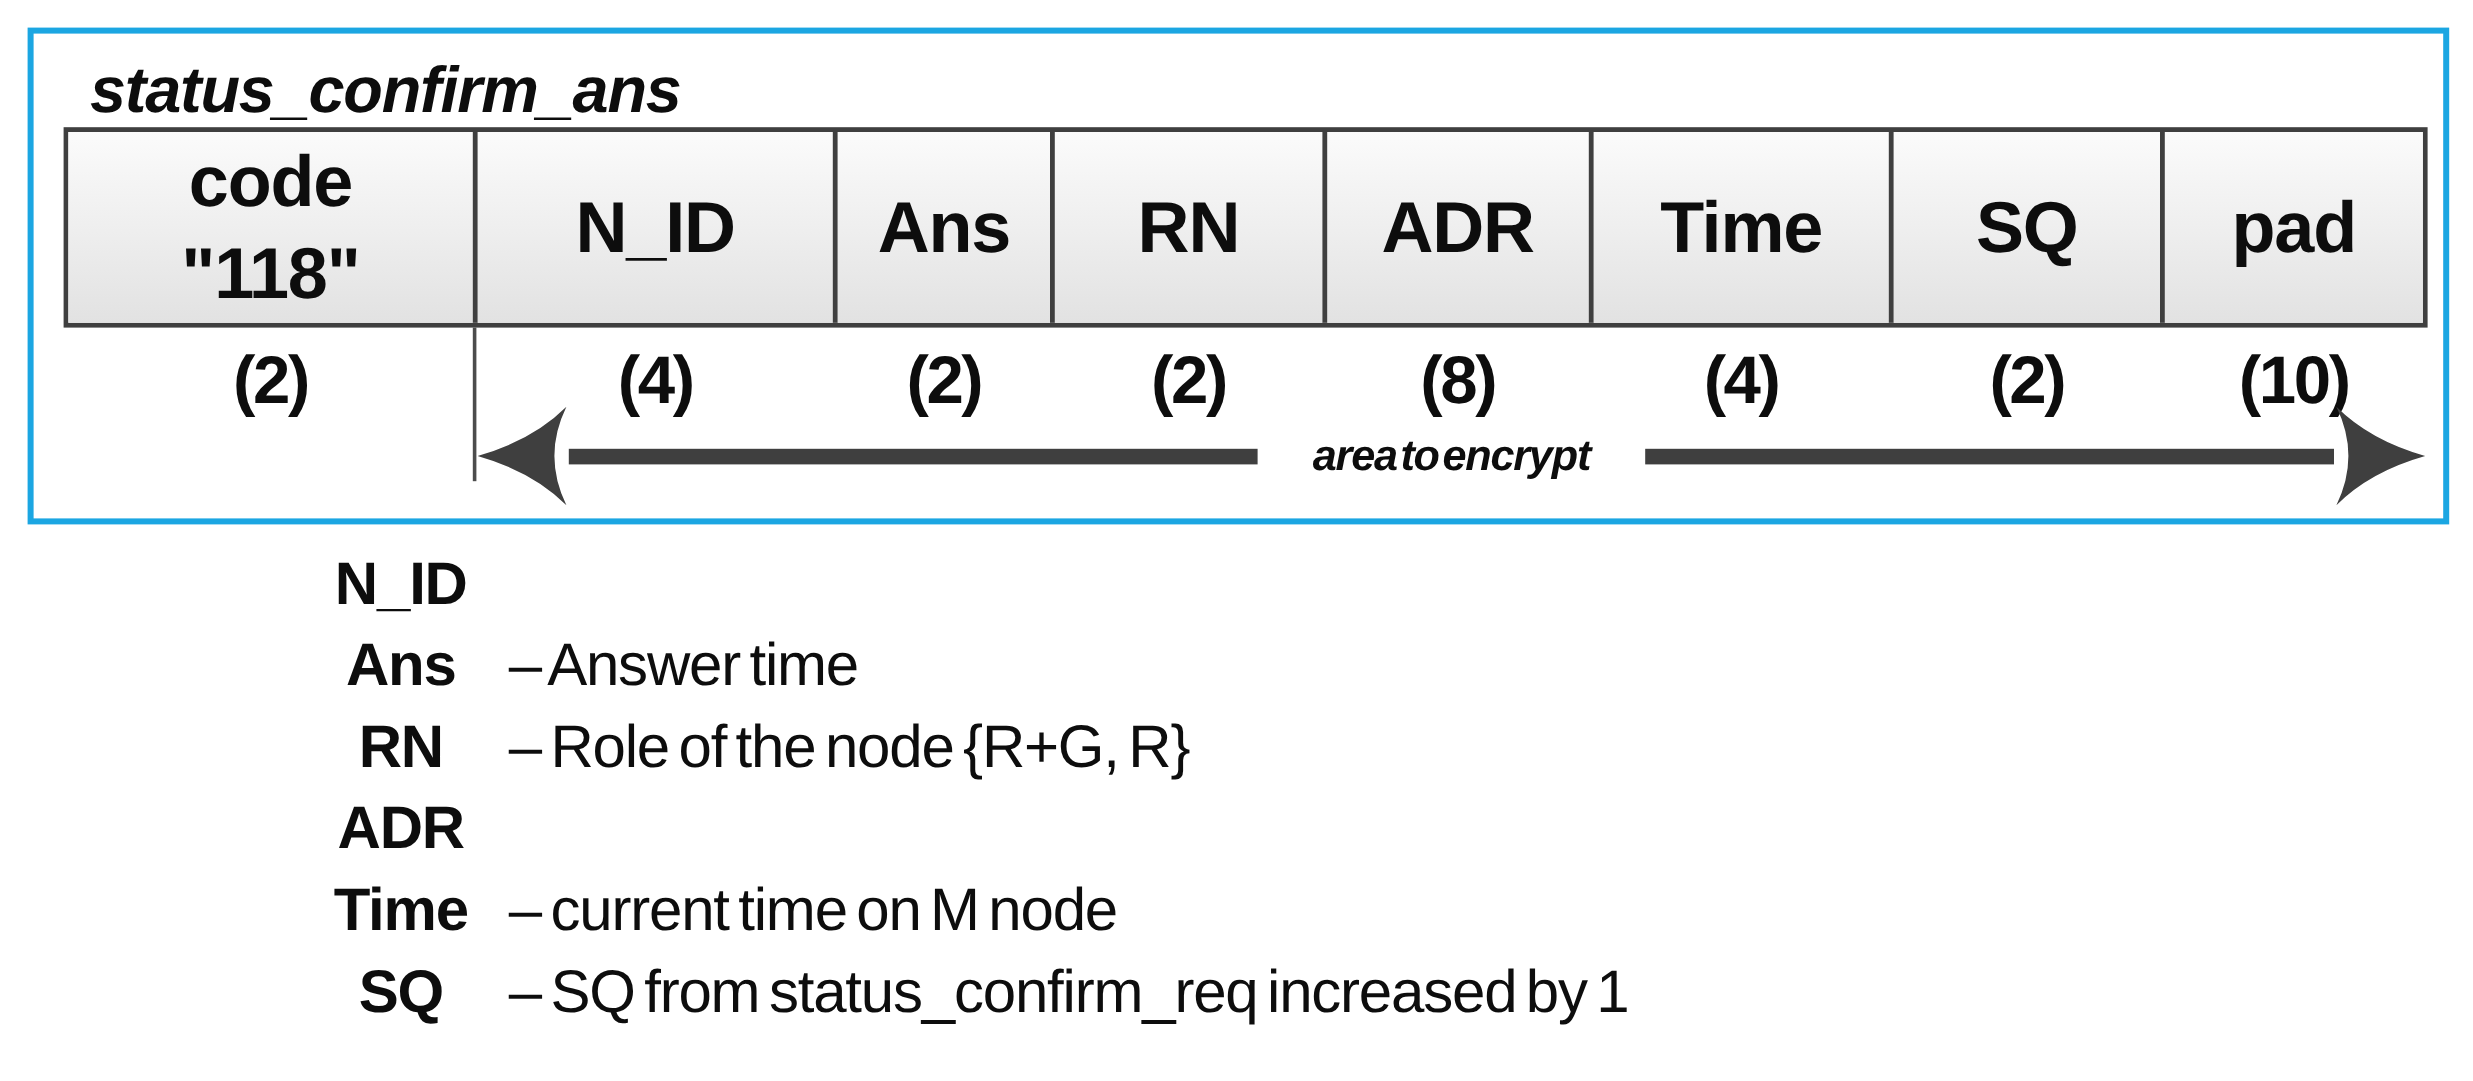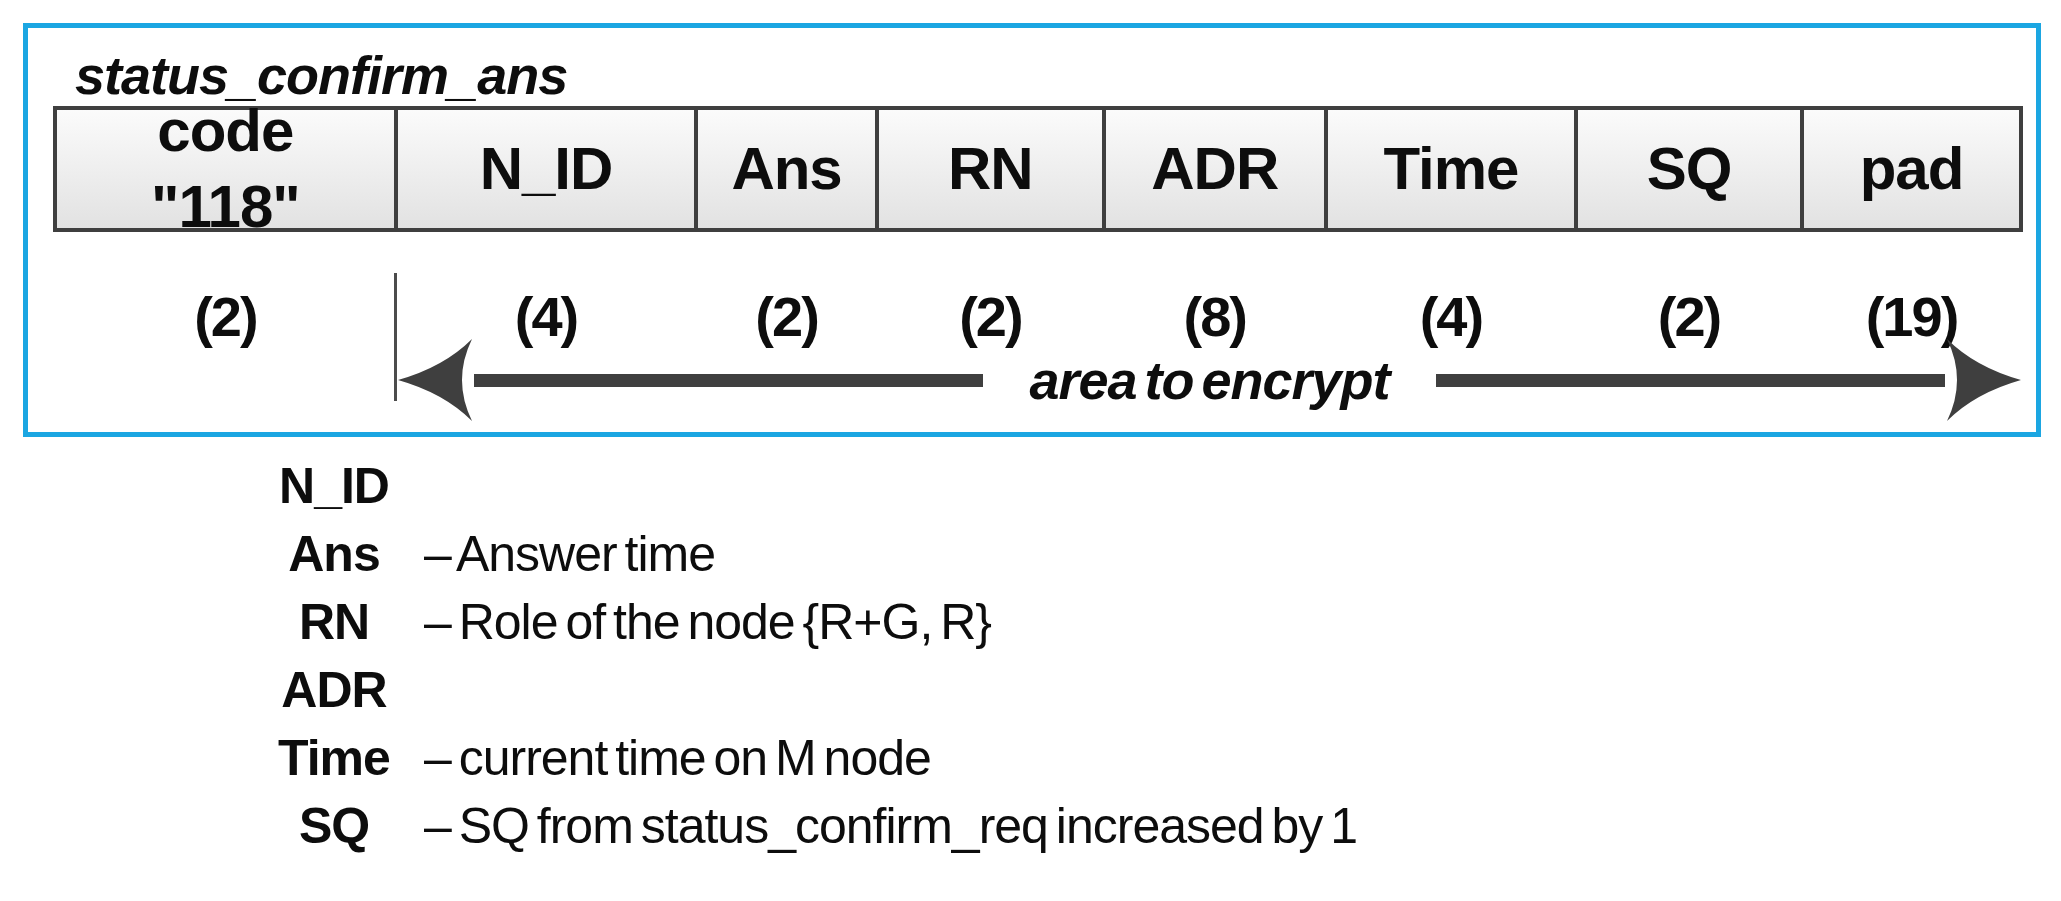--- a/index.html
+++ b/index.html
@@ -13,21 +13,21 @@
     border:5px solid #1ba6e2; background:#ffffff;
   }
   
   .ptitle {
     position:absolute; left:75px; top:44px;
     font-size:54px; font-weight:bold; font-style:italic;
     letter-spacing:-1px; word-spacing:-4px; white-space:nowrap;
   }
   
   .ptable {
-    position:absolute; left:53px; top:106px; width:1970px; height:126px;
+    position:absolute; left:53px; top:106px; width:1970px; height:167px;
     display:flex; border:4px solid #3f3f3f; box-sizing:border-box;
   }
   .cell {
     background:linear-gradient(#fbfbfb, #e2e2e2);
     display:flex; flex-direction:column; align-items:center; justify-content:center;
     font-weight:bold; font-size:60px; letter-spacing:-1px; white-space:nowrap;
   }
   .cell + .cell { border-left:4px solid #3f3f3f; }
   .cl { line-height:76px; }
   
@@ -46,21 +46,21 @@
   }
   
   .arrow {
     position:absolute; left:396px; top:337px; width:1627px; height:86px;
     display:flex; align-items:center;
   }
   .head { flex:0 0 auto; display:block; }
   .shaft { flex:1 1 0; height:13px; background:#3f3f3f; }
   .alabel {
     flex:0 0 auto; padding:0 46px;
-    font-size:54px; font-weight:bold; font-style:italic;
+    font-size:36px; font-weight:bold; font-style:italic;
     letter-spacing:-1px; word-spacing:-6px; white-space:nowrap;
   }
   
   .legend { position:absolute; left:244px; top:452px; }
   .lrow { display:flex; align-items:center; height:68px; font-size:50px; letter-spacing:-1px; }
   .term { flex:0 0 180px; font-weight:bold; white-space:nowrap; }
   .desc { white-space:nowrap; word-spacing:-5px; }
   .desc .it { }
 </style>
 </head>
@@ -101,21 +101,21 @@
   </div>
 
   <div class="sizes">
     <div class="scell" style="flex:343 0 0">(2)</div>
     <div class="scell" style="flex:302 0 0">(4)</div>
     <div class="scell" style="flex:180 0 0">(2)</div>
     <div class="scell" style="flex:227 0 0">(2)</div>
     <div class="scell" style="flex:222 0 0">(8)</div>
     <div class="scell" style="flex:251 0 0">(4)</div>
     <div class="scell" style="flex:226 0 0">(2)</div>
-    <div class="scell" style="flex:219 0 0">(19)</div>
+    <div class="scell" style="flex:219 0 0">(10)</div>
   </div>
 
   <div class="tick"></div>
 
   <div class="arrow">
     <svg class="head" width="78" height="86" viewBox="0 0 78 86">
       <path d="M2,43 Q48,30 76,2 Q56,43 76,84 Q48,56 2,43 Z" fill="#3f3f3f"></path>
     </svg>
     <div class="shaft"></div>
     <div class="alabel">area to encrypt</div>

